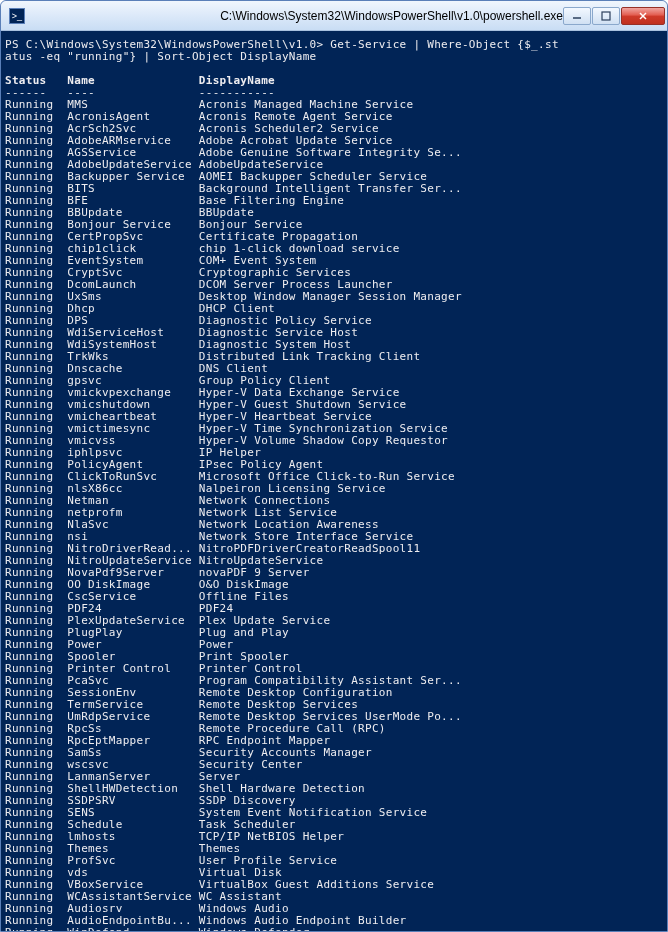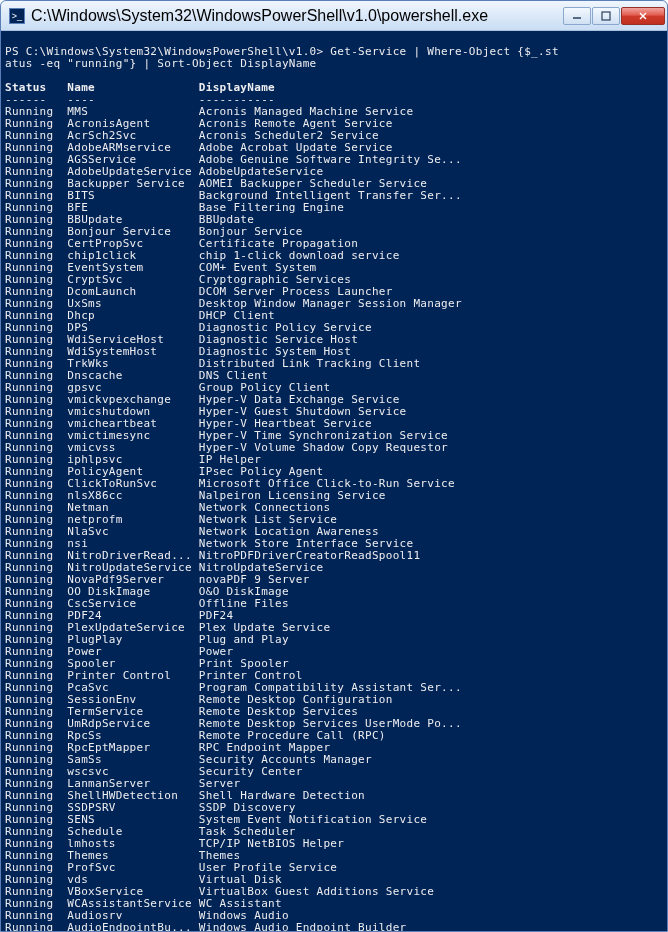--- a/index.html
+++ b/index.html
@@ -39,24 +39,25 @@
       background: #012456;
       border: 1px solid #5a7fb8;
       display: flex;
       align-items: center;
       justify-content: center;
       font-size: 9px;
       color: #fff;
     }
     .titlebar-text {
       flex: 1;
-      font-size: 16px;
+      font-size: 12px;
       color: #000;
       white-space: nowrap;
       overflow: hidden;
+      text-align: right;
     }
     .win-buttons {
       display: flex;
       gap: 1px;
     }
     .win-btn {
       width: 28px;
       height: 18px;
       font-size: 10px;
       display: flex;
@@ -77,21 +78,21 @@
       width: 10px;
       height: 10px;
     }
     .console {
       flex: 1;
       background: #012456;
       color: #eeedf0;
       font-family: "Lucida Console", Consolas, monospace;
       font-size: 11px;
       line-height: 12px;
-      padding: 15px 4px;
+      padding: 8px 4px;
       overflow: hidden;
       white-space: pre;
       letter-spacing: 0.3px;
     }
     .prompt-line {
       color: #eeedf0;
     }
     .header-line {
       color: #eeedf0;
       font-weight: bold;

